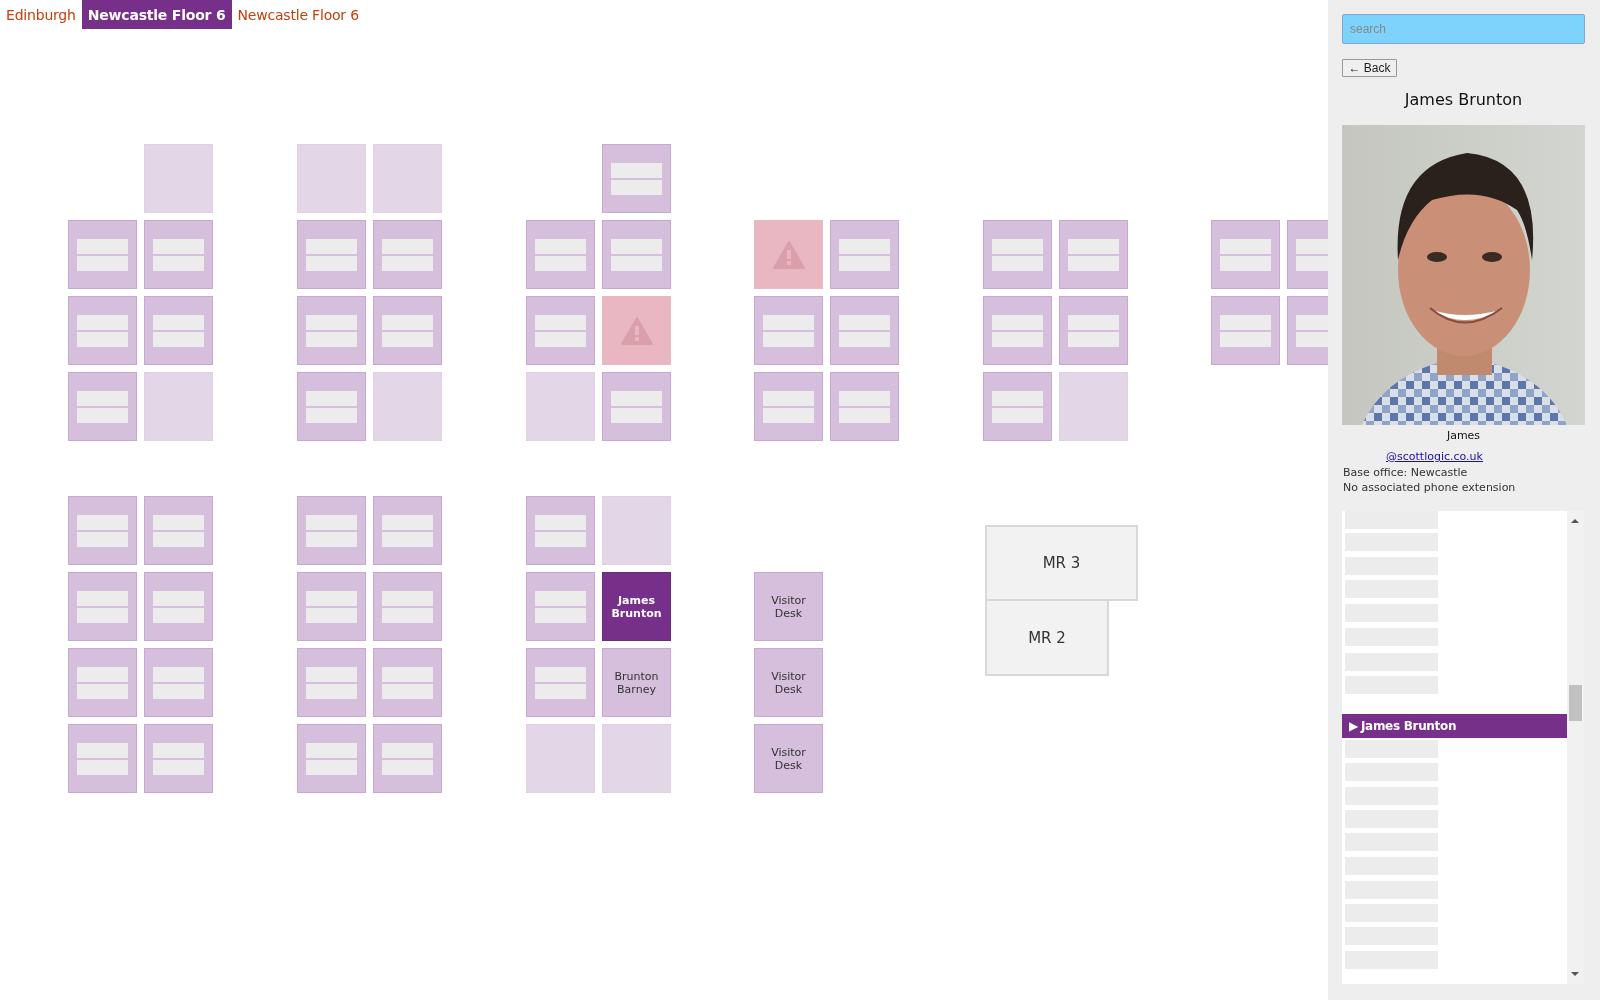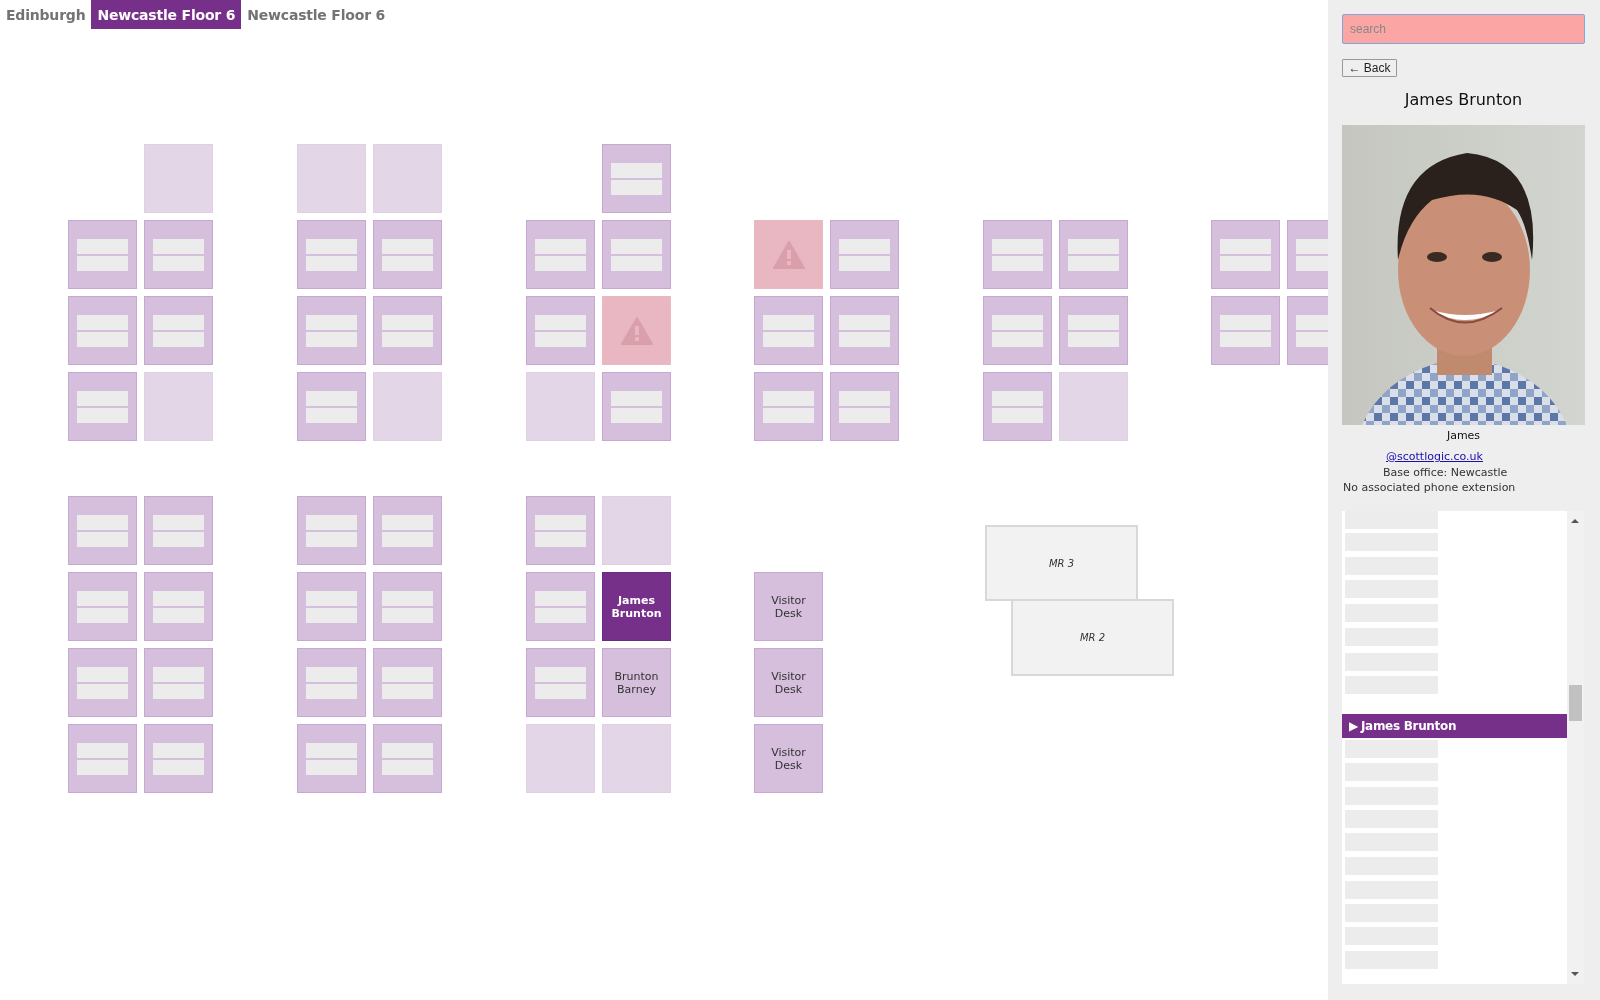--- a/index.html
+++ b/index.html
@@ -1,39 +1,39 @@
 <!DOCTYPE html>
 <html><head>
 <meta charset="utf-8">
 <style>
   * { box-sizing: border-box; margin: 0; padding: 0; }
   html, body { width: 1600px; height: 1000px; overflow: hidden; background: #fff; font-family: "DejaVu Sans", sans-serif; }
 
   
   .tabs { position: absolute; left: 0; top: 0; height: 29px; display: flex; align-items: stretch; }
-  .tab { font-size: 14px; color: #737373; padding: 0 6px; display: flex; align-items: center; cursor: pointer; letter-spacing: -0.2px; font-weight: bold; }
+  .tab { font-size: 14px; color: #c2410c; padding: 0 6px; display: flex; align-items: center; cursor: pointer; letter-spacing: -0.2px; }
   .tab.active { background: #76308a; color: #fff; font-weight: bold; }
 
   
   .floor { position: absolute; left: 0; top: 29px; width: 1328px; height: 971px; overflow: hidden; }
   .desk { position: absolute; width: 69px; height: 69px; border: 1.5px solid #c7a8d1; background: #d6bfdd; display: flex; align-items: center; justify-content: center; cursor: pointer; }
   .desk.empty { background: #e3d6e7; border-color: #e0cfe5; }
   .desk.warn { background: #e9b7c2; border-color: #ebb9c4; }
   .desk.selected { background: #76308a; border-color: #6a2a7e; color: #fff; font-weight: bold; }
   .desk.named { font-size: 11px; color: #333; text-align: center; line-height: 13px; }
   .desk.selected.named { color: #fff; }
   .bars { display: flex; flex-direction: column; gap: 2px; }
   .bar { width: 51px; height: 15px; background: #ececec; }
   .warn-icon { width: 34px; height: 30px; }
   .printer { position: absolute; left: 754px; top: 547px; width: 69px; height: 23px; background: #9adbdb; display: flex; align-items: center; font-size: 7px; color: #444; padding-left: 5px; gap: 9px; }
-  .room { position: absolute; background: #f2f2f2; border: 2px solid #d8d8d8; display: flex; align-items: center; justify-content: center; font-size: 10px; color: #333; cursor: pointer; font-style: italic; }
+  .room { position: absolute; background: #f2f2f2; border: 2px solid #d8d8d8; display: flex; align-items: center; justify-content: center; font-size: 15px; color: #333; cursor: pointer; }
 
   
   .sidebar { position: absolute; left: 1328px; top: 0; width: 272px; height: 1000px; background: #eeeeee; }
-  .search { position: absolute; left: 14px; top: 14px; width: 243px; height: 30px; border: 1px solid #7ea7db; border-radius: 2px; background: #fca5a5; font-size: 12px; padding-left: 7px; color: #333; font-family: "Liberation Sans", sans-serif; }
+  .search { position: absolute; left: 14px; top: 14px; width: 243px; height: 30px; border: 1px solid #7ea7db; border-radius: 2px; background: #7dd3fc; font-size: 12px; padding-left: 7px; color: #333; font-family: "Liberation Sans", sans-serif; }
   .search::placeholder { color: #888; }
   .back { position: absolute; left: 14px; top: 59px; width: 55px; height: 18px; border: 1px solid #999; background: #efefef; font-size: 12px; color: #222; display: flex; align-items: center; justify-content: center; font-family: "Liberation Sans", sans-serif; cursor: pointer; border-radius: 1px; }
   .person-name { position: absolute; left: 14px; top: 90px; width: 243px; text-align: center; font-size: 16px; color: #111; }
   .photo { position: absolute; left: 14px; top: 125px; width: 243px; height: 300px; overflow: hidden; background: #c9cac5; }
   .role { position: absolute; left: 14px; top: 429px; width: 243px; text-align: center; font-size: 11px; color: #111; }
   .email { position: absolute; left: 58px; top: 450px; font-size: 11px; color: #1a0dab; text-decoration: underline; cursor: pointer; }
   .info { position: absolute; left: 15px; font-size: 11px; color: #333; }
 
   .list { position: absolute; left: 14px; top: 511px; width: 225px; height: 473px; background: #fff; overflow: hidden; }
   .list-item { position: absolute; left: 3px; width: 93px; height: 18px; background: #ececec; cursor: pointer; }
@@ -58,21 +58,21 @@
     <svg width="11" height="10" viewBox="0 0 11 10">
         <rect x="2" y="0" width="7" height="3" fill="#222"></rect>
         <rect x="0" y="3" width="11" height="5" rx="1" fill="#222"></rect>
         <rect x="2.5" y="6" width="6" height="4" fill="#222" stroke="#9adbdb" stroke-width="0.8"></rect>
       </svg>
     <span>NCL PR 07</span>
   </div>
   <div class="room" style="left:985px;top:496px;width:153px;height:76px;">
       <span>MR 3</span>
     </div>
-  <div class="room" style="left:1011px;top:570px;width:163px;height:77px;">
+  <div class="room" style="left:985px;top:570px;width:124px;height:77px;">
       <span>MR 2</span>
     </div>
 <div class="desk empty" style="left: 144px; top: 115px;"></div>
     <div class="desk empty" style="left: 297px; top: 115px;"></div>
     <div class="desk empty" style="left: 373px; top: 115px;"></div>
     <div class="desk" style="left: 602px; top: 115px;">
       <div class="bars">
         <div class="bar"></div>
         <div class="bar"></div>
       </div>
@@ -420,21 +420,21 @@
       <ellipse cx="122" cy="145" rx="66" ry="86" fill="#c99077"></ellipse>
       <path d="M56 135 Q50 40 125 28 Q200 35 190 135 Q185 100 175 85 Q140 60 90 75 Q65 95 56 135 Z" fill="#2a201c"></path>
       <ellipse cx="95" cy="132" rx="10" ry="5" fill="#3b2a22"></ellipse>
       <ellipse cx="150" cy="132" rx="10" ry="5" fill="#3b2a22"></ellipse>
       <path d="M90 185 Q122 205 158 185 Q122 195 90 185 Z" fill="#fff"></path>
       <path d="M88 183 Q122 212 160 183" stroke="#8a4a3f" stroke-width="2" fill="none"></path>
     </svg>
   </div>
   <div class="role">James</div>
   <a class="email">@scottlogic.co.uk</a>
-  <div class="info" style="top:466px;margin-left:40px;">Base office: Newcastle</div>
+  <div class="info" style="top:466px;">Base office: Newcastle</div>
   <div class="info" style="top:481px;">No associated phone extension</div>
 
   <div class="list" id="list">
     <div class="list-selected">
       <span>▶</span>
       <span>James Brunton</span>
     </div>
   <div class="list-item" style="top: 0px;"></div>
       <div class="list-item" style="top: 22px;"></div>
       <div class="list-item" style="top: 46px;"></div>

